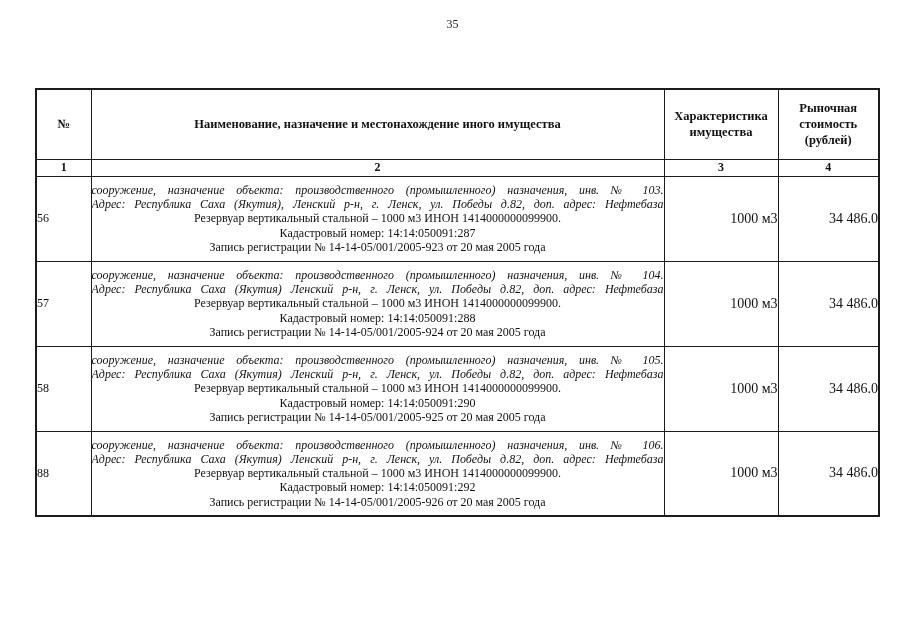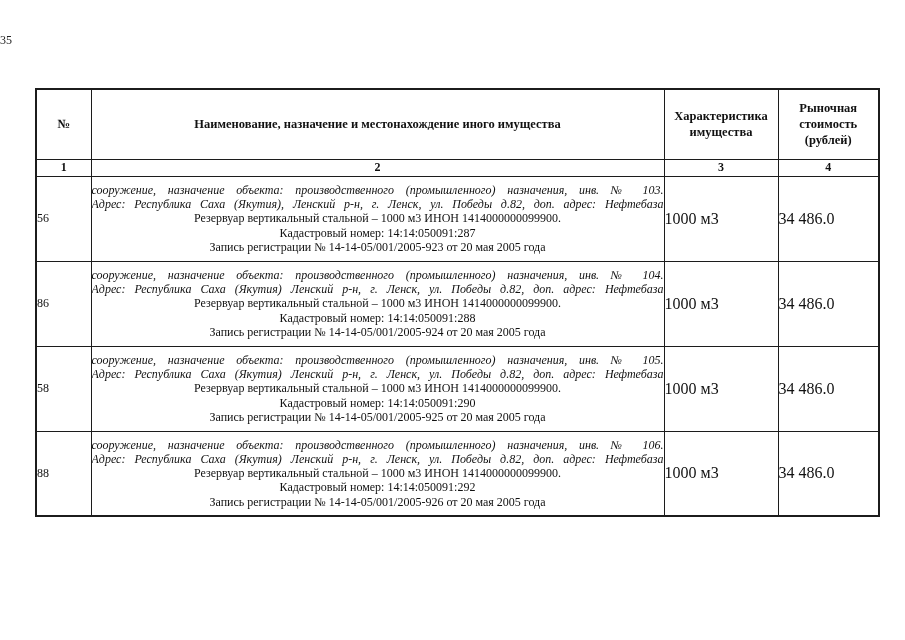--- a/index.html
+++ b/index.html
@@ -11,23 +11,24 @@
   }
   .page {
     position: relative;
     width: 905px;
     height: 640px;
     background: #ffffff;
     overflow: hidden;
   }
   .page-number {
     position: absolute;
-    top: 33px;
+    top: 17px;
     left: 0;
     width: 905px;
+    text-align: center;
     font-size: 12px;
     color: #222222;
   }
   table.doc-table {
     position: absolute;
     left: 35px;
     top: 88px;
     width: 843px;
     border-collapse: collapse;
     table-layout: fixed;
@@ -69,22 +70,22 @@
     line-height: 14.2px;
     white-space: normal;
     text-align: center;
   }
   .just {
     text-align: justify;
     text-align-last: justify;
     font-style: italic;
   }
   td.char-cell, td.val-cell {
-    font-size: 16px;
-    text-align: left;
+    font-size: 14px;
+    text-align: right;
   }
 </style>
 </head>
 <body>
 
 <div class="page">
 
   <div class="page-number">35</div>
 
   <table class="doc-table">
@@ -117,21 +118,21 @@
         <div class="line just">Адрес: Республика Саха (Якутия), Ленский р-н, г. Ленск, ул. Победы д.82, доп. адрес: Нефтебаза</div>
         <div class="line">Резервуар вертикальный стальной – 1000 м3 ИНОН 1414000000099900.</div>
         <div class="line">Кадастровый номер: 14:14:050091:287</div>
         <div class="line">Запись регистрации № 14-14-05/001/2005-923 от 20 мая 2005 года</div>
       </td>
       <td class="char-cell">1000 м3</td>
       <td class="val-cell">34 486.0</td>
     </tr>
 
     <tr class="data-row">
-      <td class="num-cell">86</td>
+      <td class="num-cell">57</td>
       <td class="desc-cell">
         <div class="line just">сооружение, назначение объекта: производственного (промышленного) назначения, инв. № 104.</div>
         <div class="line just">Адрес: Республика Саха (Якутия) Ленский р-н, г. Ленск, ул. Победы д.82, доп. адрес: Нефтебаза</div>
         <div class="line">Резервуар вертикальный стальной – 1000 м3 ИНОН 1414000000099900.</div>
         <div class="line">Кадастровый номер: 14:14:050091:288</div>
         <div class="line">Запись регистрации № 14-14-05/001/2005-924 от 20 мая 2005 года</div>
       </td>
       <td class="char-cell">1000 м3</td>
       <td class="val-cell">34 486.0</td>
     </tr>

